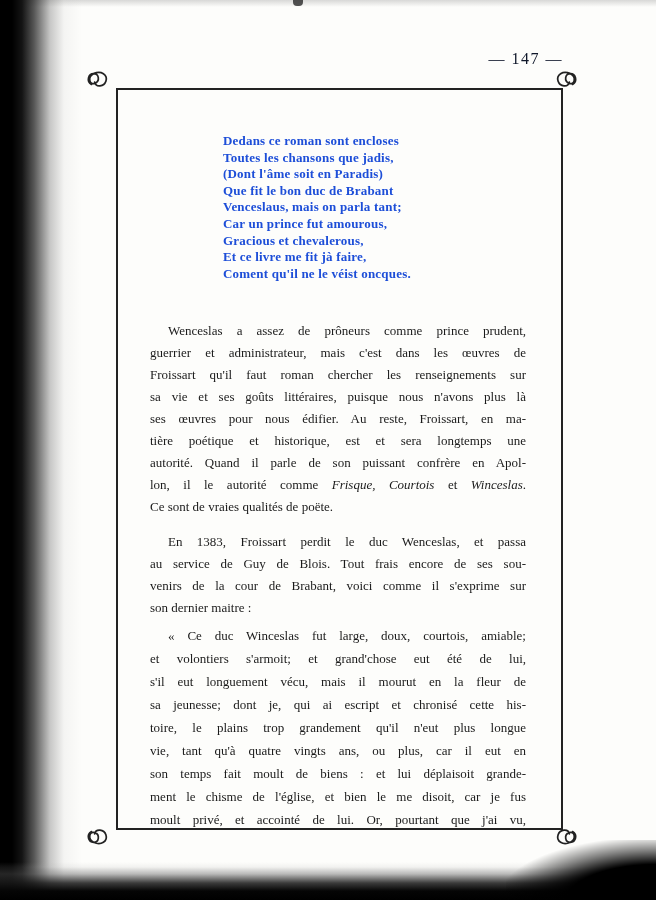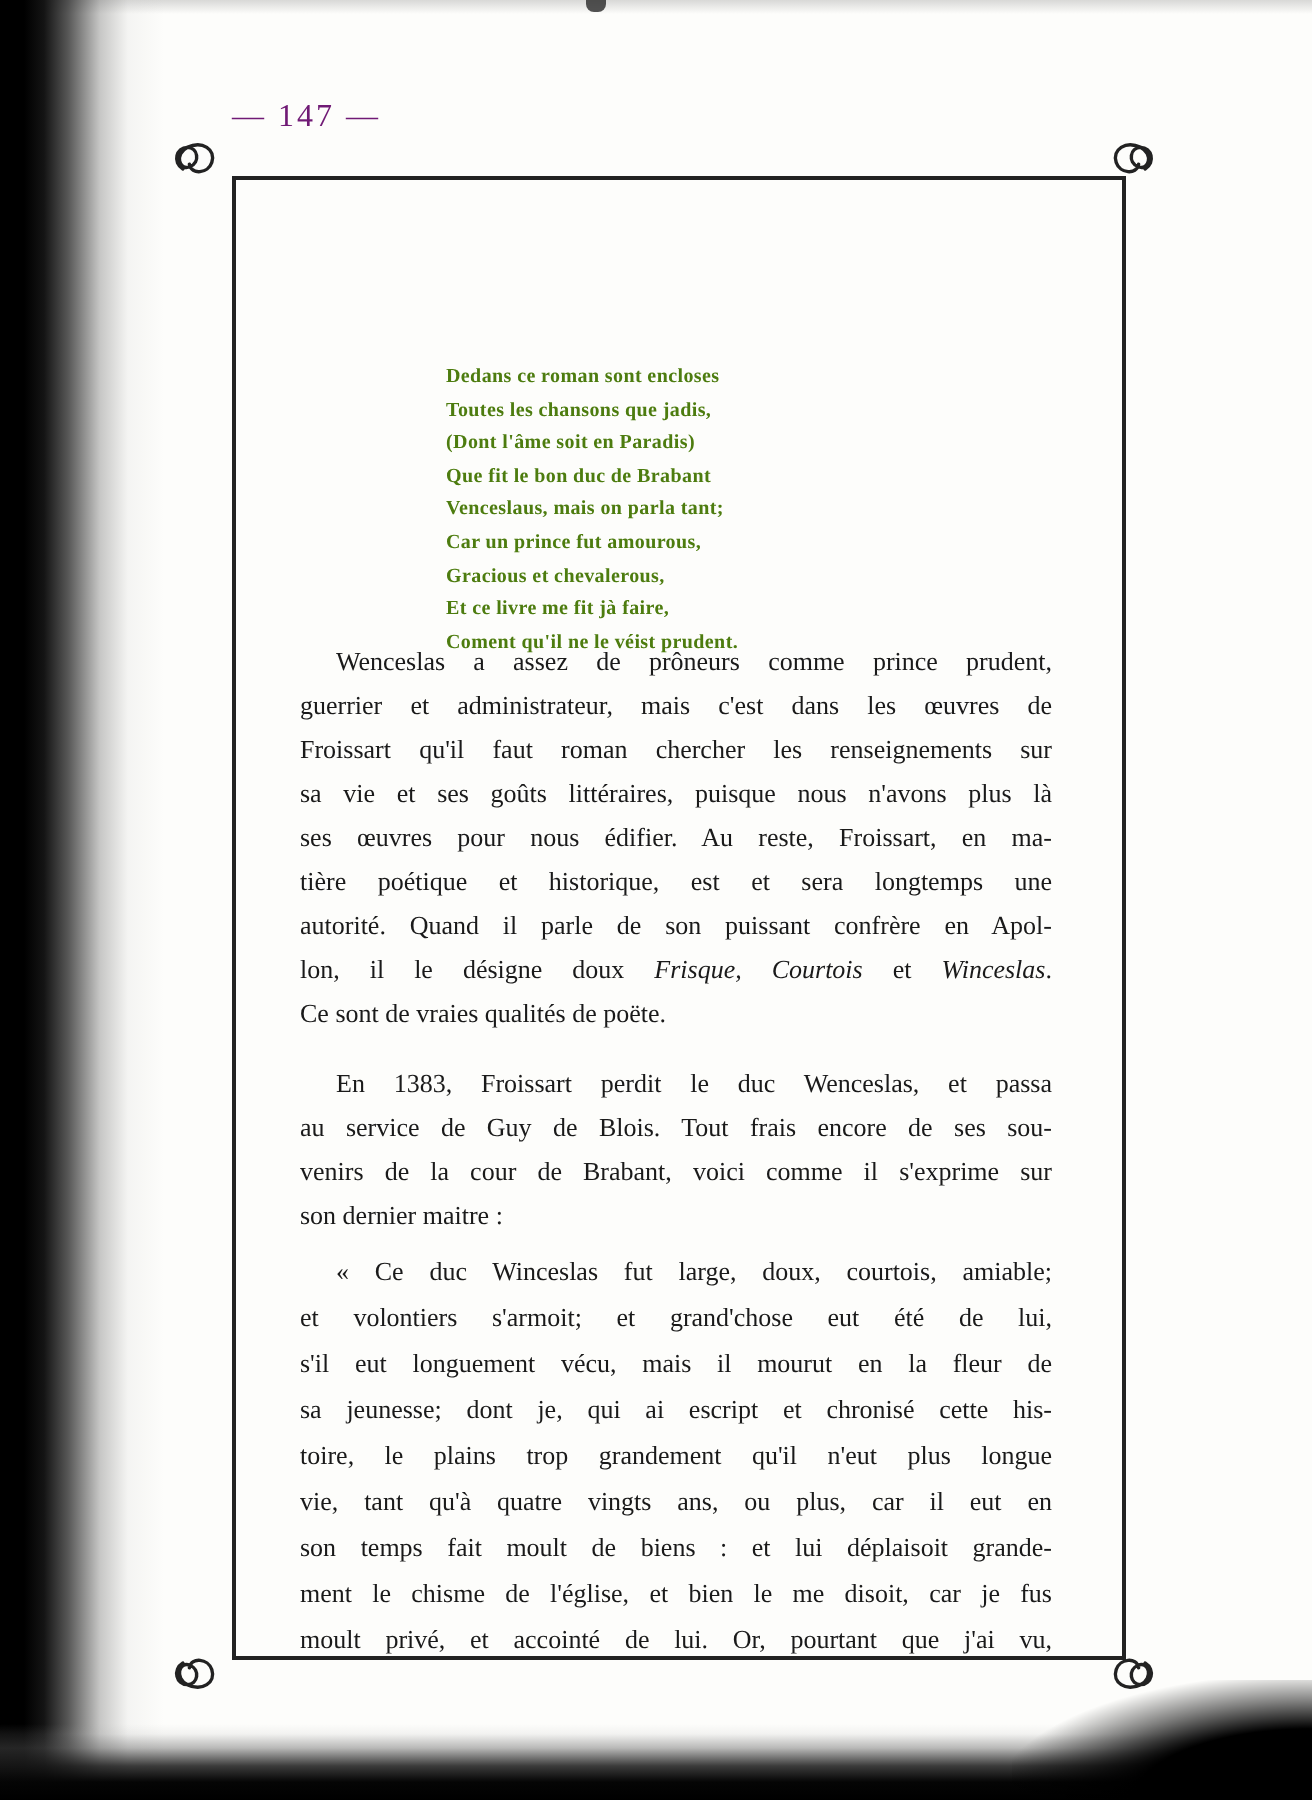--- a/index.html
+++ b/index.html
@@ -14,28 +14,28 @@
   .page { position:absolute; inset:0; }
 
   
   .frame {
     position:absolute; left:116px; top:88px; width:447px; height:742px;
     border:2px solid #222;
   }
 
   .header {
     position:absolute; top:50px; left:116px; width:447px;
-    text-align:left; font-size:16px; letter-spacing:1.5px; color:#701a75;
+    text-align:right; font-size:16px; letter-spacing:1.5px; color:#0f172a;
   }
 
   
   .poem {
     position:absolute; left:223px; top:133px; width:260px;
-    font-size:10px; font-weight:bold; line-height:16.6px;
-    letter-spacing:0.2px; color:#4d7c0f;margin-top:48px;
+    font-size:13px; font-weight:bold; line-height:16.6px;
+    letter-spacing:0.2px; color:#1d4ed8;
   }
   .poem .line { white-space:nowrap; }
 
   
   .para {
     position:absolute; left:150px; width:376px;
     font-size:13px; line-height:22px; color:#1a1a1a;
   }
   .para .line { text-align:justify; text-align-last:justify; }
   .para .line:first-child { text-indent:18px;margin-top:28px; }
@@ -111,32 +111,32 @@
 
   <div class="poem">
       <div class="line">Dedans ce roman sont encloses</div>
       <div class="line">Toutes les chansons que jadis,</div>
       <div class="line">(Dont l'âme soit en Paradis)</div>
       <div class="line">Que fit le bon duc de Brabant</div>
       <div class="line">Venceslaus, mais on parla tant;</div>
       <div class="line">Car un prince fut amourous,</div>
       <div class="line">Gracious et chevalerous,</div>
       <div class="line">Et ce livre me fit jà faire,</div>
-      <div class="line">Coment qu'il ne le véist prudent.</div>
+      <div class="line">Coment qu'il ne le véist oncques.</div>
     </div>
 
   <div class="para para-1 short-last">
       <div class="line">Wenceslas a assez de prôneurs comme prince prudent,</div>
       <div class="line">guerrier et administrateur, mais c'est dans les œuvres de</div>
       <div class="line">Froissart qu'il faut roman chercher les renseignements sur</div>
       <div class="line">sa vie et ses goûts littéraires, puisque nous n'avons plus là</div>
       <div class="line">ses œuvres pour nous édifier. Au reste, Froissart, en ma-</div>
       <div class="line">tière poétique et historique, est et sera longtemps une</div>
       <div class="line">autorité. Quand il parle de son puissant confrère en Apol-</div>
-      <div class="line"><span>lon, il le désigne doux </span><span class="it">Frisque, Courtois</span><span> et </span><span class="it">Winceslas</span><span>.</span></div>
+      <div class="line"><span>lon, il le autorité comme </span><span class="it">Frisque, Courtois</span><span> et </span><span class="it">Winceslas</span><span>.</span></div>
       <div class="line">Ce sont de vraies qualités de poëte.</div>
     </div>
   <div class="para para-2 short-last">
       <div class="line">En 1383, Froissart perdit le duc Wenceslas, et passa</div>
       <div class="line">au service de Guy de Blois. Tout frais encore de ses sou-</div>
       <div class="line">venirs de la cour de Brabant, voici comme il s'exprime sur</div>
       <div class="line">son dernier maitre :</div>
     </div>
   <div class="para para-3">
       <div class="line">« Ce duc Winceslas fut large, doux, courtois, amiable;</div>

